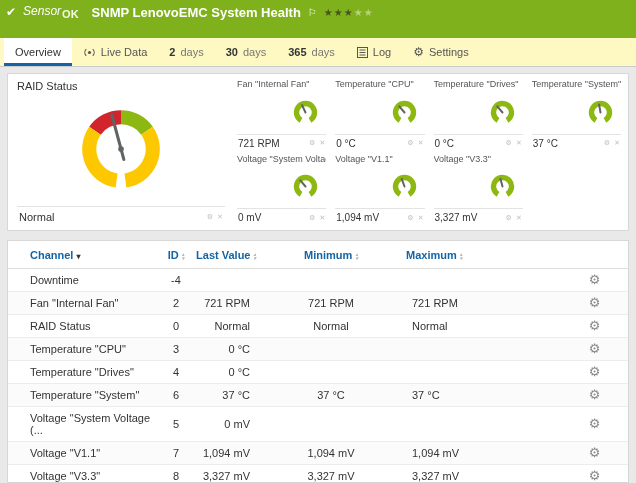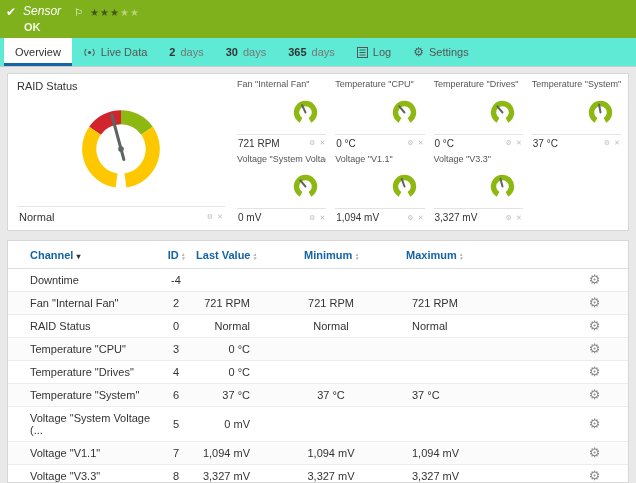--- a/index.html
+++ b/index.html
@@ -2,31 +2,31 @@
 <html><head>
 <meta charset="utf-8">
 <style>
   * { box-sizing: border-box; margin: 0; padding: 0; }
   body { font-family: "Liberation Sans", sans-serif; background:#e9e9e9; }
   .page { position:relative; width:636px; height:483px; background:#e9e9e9; overflow:hidden; }
 
   
   .topbar { height:38px; background:#7fb11c; color:#fff; display:flex; align-items:flex-start; padding:5px 8px 0 6px; gap:7px; }
   .check { font-size:12px; line-height:14px; }
-  .kindwrap { display:flex; flex-direction:column; margin-right:6px; }
+  .kindwrap { display:flex; flex-direction:row; margin-right:6px; }
   .kind { font-style:italic; font-size:12px; line-height:13px; }
   .ok { font-size:11px; font-weight:bold; margin-top:3px; padding-left:1px; color:#f4f9e6; }
   .title { font-size:13px; font-weight:bold; line-height:14px; margin-top:1px; }
   .flag { font-size:10px; line-height:13px; opacity:.92; margin-top:1px; }
   .stars { font-size:10px; line-height:13px; margin-top:1px; letter-spacing:1px; }
   .stars .f { color:#44551c; }
   .stars .e { color:#b9d37c; }
 
   
-  .tabbar { height:29px; background:#5eead4; border-bottom:1px solid #cbcbcb; display:flex; align-items:stretch; padding-left:4px; font-size:11px; color:#555; }
+  .tabbar { height:29px; background:#fef9c3; border-bottom:1px solid #cbcbcb; display:flex; align-items:stretch; padding-left:4px; font-size:11px; color:#555; }
   .tab { display:flex; align-items:center; gap:5px; padding:0 11px; cursor:pointer; white-space:nowrap; }
   .tab.active { background:#fff; box-shadow: inset 0 -3px 0 #1464a5; color:#333; }
   .tab .num { color:#333; font-weight:bold; }
   .tab .word { color:#777; }
   .tabico { display:inline-flex; }
   .gear-glyph { font-size:12px; color:#555; line-height:12px; }
 
   
   .card { position:absolute; left:7px; right:7px; background:#fff; border:1px solid #d7d7d7; }
   .card.overview { top:73px; height:158px; display:flex; }
@@ -67,20 +67,21 @@
 <body>
 
 <div class="page">
 
   <div class="topbar">
     <span class="check">✔</span>
     <span class="kindwrap">
       <span class="kind">Sensor</span>
       <span class="ok">OK</span>
     </span>
+    <span class="title">SNMP LenovoEMC System Health</span>
     <span class="flag">⚐</span>
     <span class="stars"><span class="f">★★★</span><span class="e">★★</span></span>
   </div>
 
   <div class="tabbar">
     <div class="tab active">
       <span>Overview</span>
     </div>
     <div class="tab">
       <span class="tabico">

